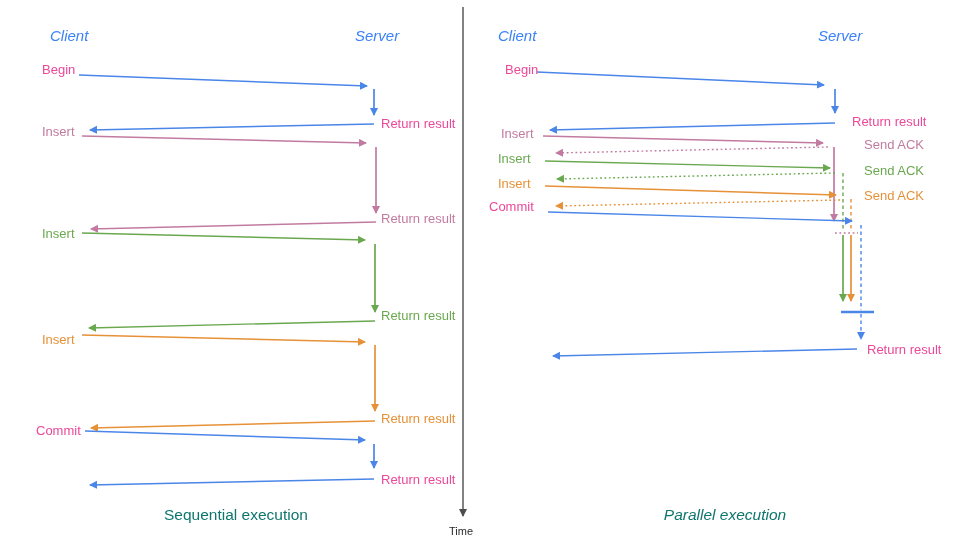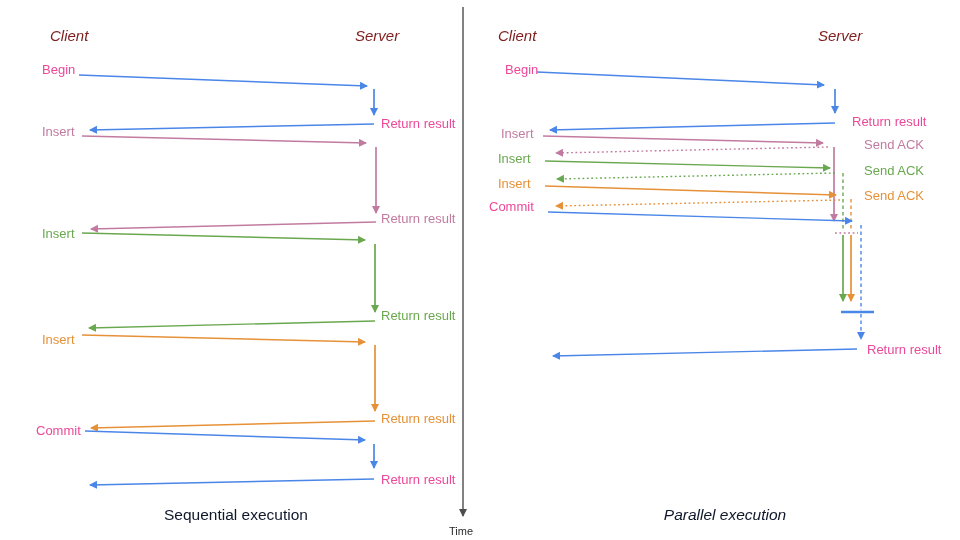--- a/index.html
+++ b/index.html
@@ -1,20 +1,20 @@
 <!DOCTYPE html>
 <html><head>
 <meta charset="utf-8">
 <style>
   html,body{margin:0;padding:0;background:#ffffff;}
   #stage{position:relative;width:960px;height:540px;background:#ffffff;overflow:hidden;
          font-family:"Liberation Sans", sans-serif;}
   .lbl{position:absolute;font-size:13px;line-height:13px;white-space:nowrap;}
-  .hdr{position:absolute;font-size:15px;line-height:15px;font-style:italic;color:#7f1d1d;white-space:nowrap;}
-  .title{position:absolute;font-size:15.5px;line-height:16px;color:#0f172a;text-align:center;white-space:nowrap;}
+  .hdr{position:absolute;font-size:15px;line-height:15px;font-style:italic;color:#3b82f6;white-space:nowrap;}
+  .title{position:absolute;font-size:15.5px;line-height:16px;color:#0f766e;text-align:center;white-space:nowrap;}
   .t-blue{color:#ec4899;}
   .t-pink{color:#c27ba0;}
   .t-green{color:#6aa84f;}
   .t-orange{color:#e69138;}
   .t-axis{color:#2b2b2b;}
   svg{position:absolute;left:0;top:0;}
   .s-blue{stroke:#4a86e8;}
   .s-pink{stroke:#c27ba0;}
   .s-green{stroke:#6aa84f;}
   .s-orange{stroke:#e69138;}

